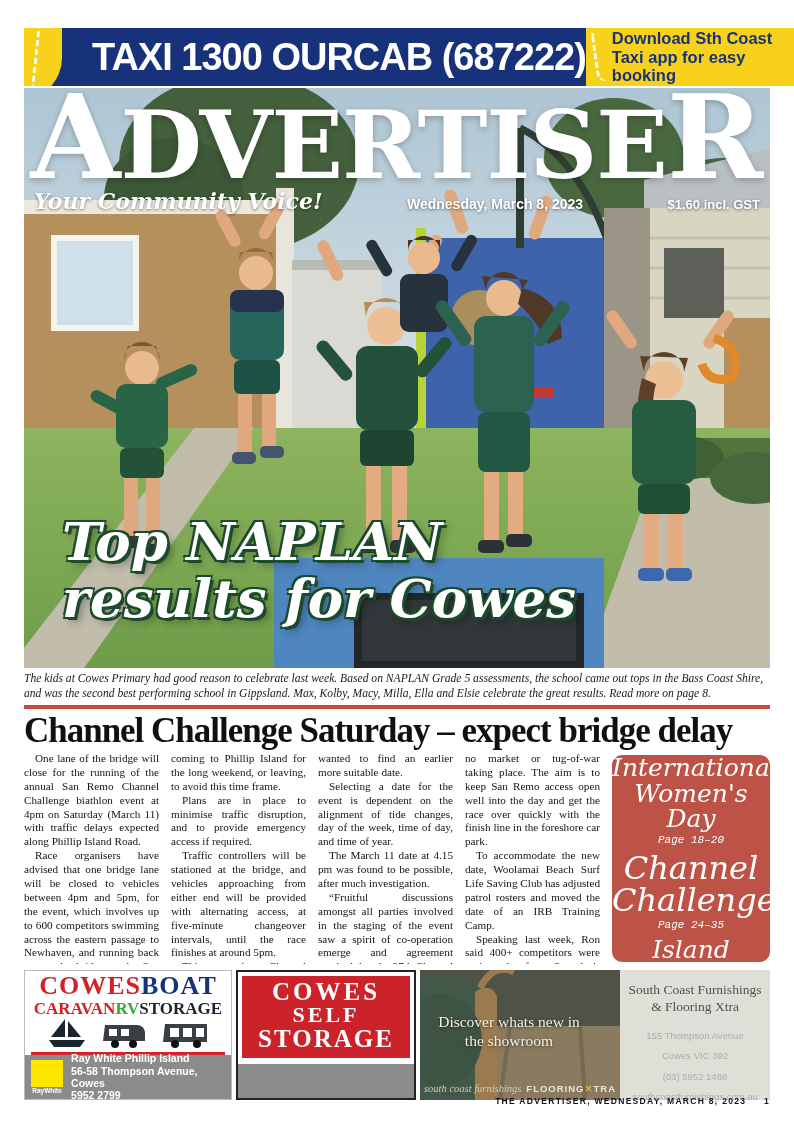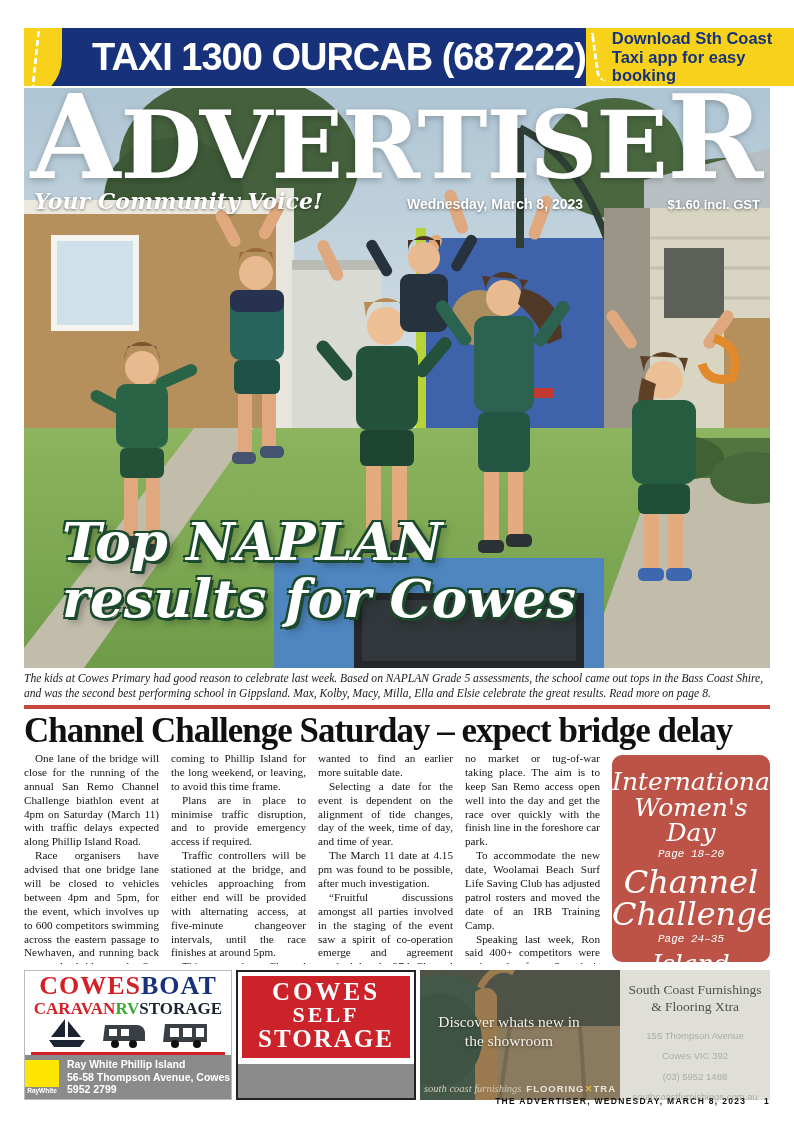--- a/index.html
+++ b/index.html
@@ -35,35 +35,35 @@
   .red-rule { position:absolute; left:24px; top:705px; width:746px; height:4px; background:#c64a3c; }
 
   
   .art-headline { position:absolute; left:24px; top:709px; width:746px; font-family:"Liberation Serif", serif; font-size:36px; font-weight:bold; color:#101010; letter-spacing:-1px; white-space:nowrap; transform:scaleX(.97); transform-origin:left; }
   .columns { position:absolute; left:24px; top:752px; width:576px; height:212px; display:flex; gap:12px; overflow:hidden; }
   .col { width:135px; flex:0 0 135px; text-align:justify; overflow:hidden; }
   .para { font-size:11.2px; line-height:1.24; color:#131313; text-indent:11px; }
   .para.flush { text-indent:0; }
 
   
-  .promo { position:absolute; left:612px; top:755px; width:158px; height:207px; background:#bd5346; border-radius:10px; color:#fff; text-align:center; font-family:"DejaVu Serif", serif; padding-top:14px; }
+  .promo { position:absolute; left:612px; top:755px; width:158px; height:207px; background:#bd5346; border-radius:10px; color:#fff; text-align:center; font-family:"DejaVu Serif", serif; padding-top:0; }
   .promo-title { font-style:italic; font-size:25px; line-height:1.02; }
   .promo-title.small { font-size:32px; }
   .promo-page { font-style:italic; font-size:11px; margin:2px 0 6px;font-family:Liberation Mono, monospace; }
   .promo-sub { font-weight:bold; font-size:10.5px; letter-spacing:2px; font-family:"Liberation Sans", sans-serif; margin-top:1px; }
 
   
   .ad-boat { position:absolute; left:24px; top:970px; width:208px; height:130px; background:#fff; border:1px solid #bbb; }
   .boat-line1 { text-align:center; font-family:"Liberation Serif", serif; font-weight:bold; font-size:26px; letter-spacing:1px; margin-top:2px; line-height:1; }
   .boat-line2 { text-align:center; font-family:"Liberation Serif", serif; font-weight:bold; font-size:17px; line-height:1; margin-top:1px; }
   .c-red { color:#d42027; } .c-navy { color:#17327b; } .c-green { color:#3aaa35; } .c-dark { color:#1b2430; }
   .boat-icons { display:flex; justify-content:space-around; align-items:flex-end; padding:3px 14px 2px; height:34px; }
   .secured-bar { margin:1px 6px 0; background:#d42027; color:#fff; font-family:"Liberation Sans", sans-serif; font-weight:bold; font-style:italic; font-size:8.6px; text-align:center; padding:2px 0; letter-spacing:.4px; display:flex; align-items:center; justify-content:center; gap:5px; }
   .fishicon { font-size:8px; transform:scaleX(1.6); display:inline-block; }
-  .raywhite-bar { position:absolute; left:0; bottom:0; width:100%; height:44px; background:#8b8b8b; display:flex; align-items:center; gap:8px; padding:0 0; }
+  .raywhite-bar { position:absolute; left:0; bottom:0; width:100%; height:44px; background:#8b8b8b; display:flex; align-items:center; gap:8px; padding:0 6px; }
   .rw-logo { width:34px; height:34px; display:flex; flex-direction:column; }
   .rw-yellow { flex:1; background:#ffe600; }
   .rw-name { background:#8b8b8b; color:#fff; font-family:"Liberation Sans", sans-serif; font-weight:bold; font-size:6.5px; text-align:center; }
   .rw-text { color:#fff; font-family:"Liberation Sans", sans-serif; font-weight:bold; font-size:10.5px; line-height:1.18; }
 
   .ad-self { position:absolute; left:236px; top:970px; width:180px; height:130px; background:#fff; border:2px solid #222; padding:4px; }
   .self-red { background:#cc2229; height:82px; text-align:center; color:#fff; font-family:"Liberation Serif", serif; font-weight:bold; padding-top:3px; }
   .self-red .l1 { font-size:25px; letter-spacing:3px; line-height:1; }
   .self-red .l2 { font-size:22px; letter-spacing:3px; line-height:1; }
   .self-red .l3 { font-size:25px; letter-spacing:2px; line-height:1.05; }

